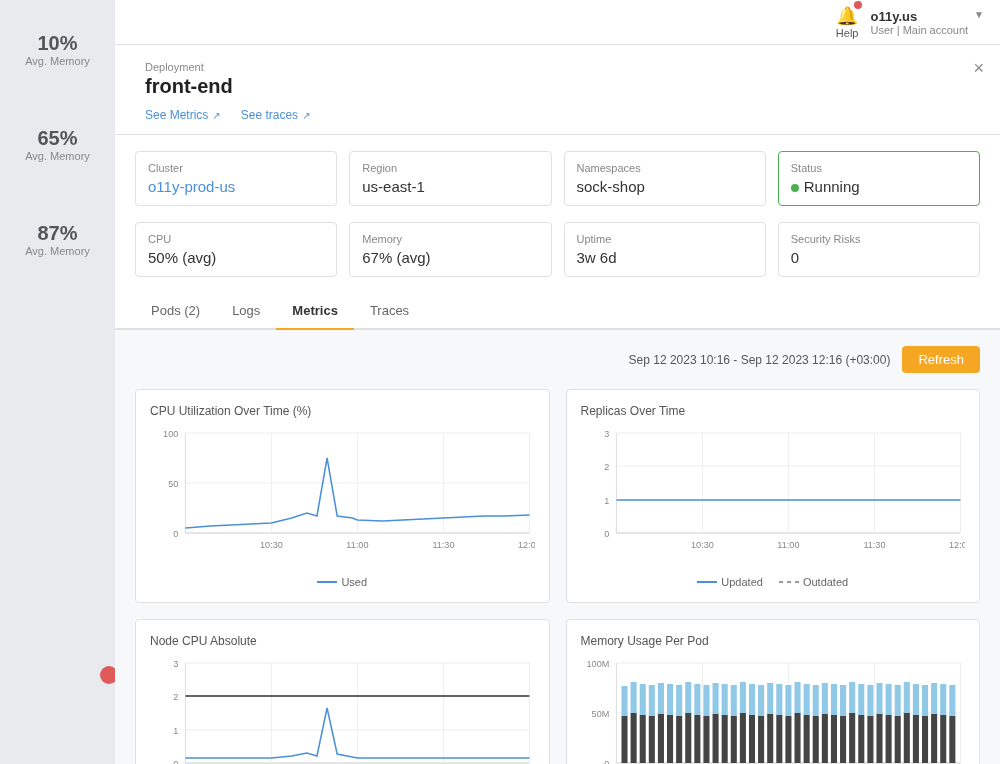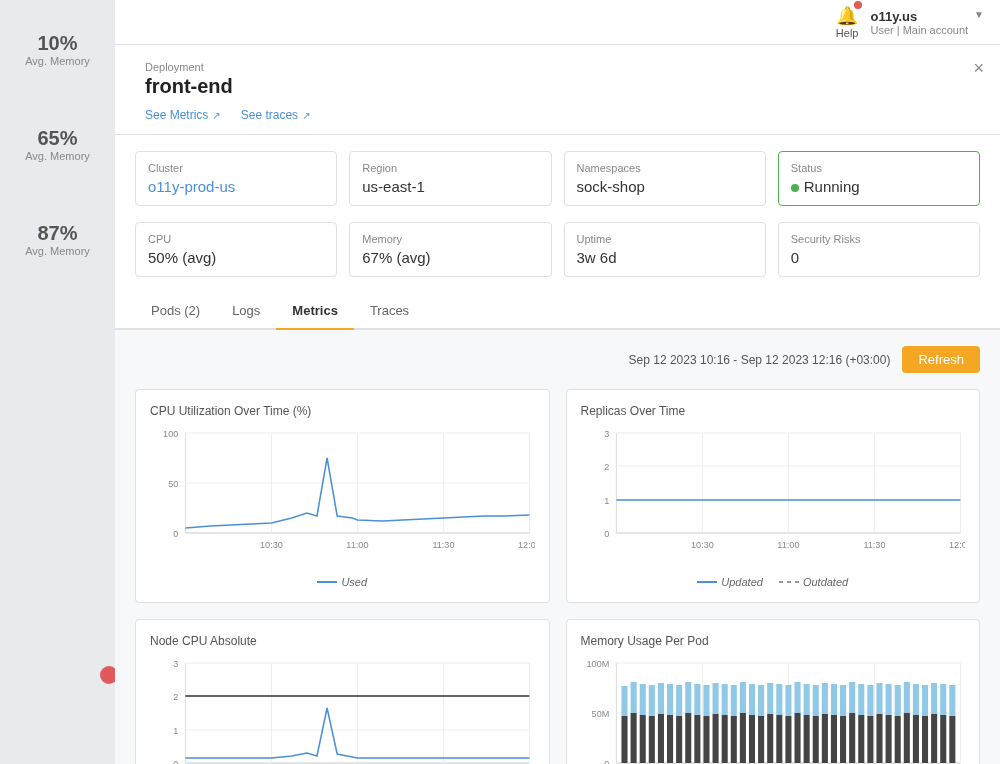--- a/index.html
+++ b/index.html
@@ -276,21 +276,20 @@
       gap: 16px;
       margin-top: 8px;
       justify-content: center;
       font-size: 11px;
       color: #666;
     }
     .legend-item {
       display: flex;
       align-items: center;
       gap: 4px;
-      font-style: italic;
     }
     .legend-line {
       width: 20px;
       height: 2px;
     }
     .legend-line.blue { background: #4a90d9; }
     .legend-line.dashed-gray {
       background: repeating-linear-gradient(to right, #999 0, #999 4px, transparent 4px, transparent 8px);
     }
 

